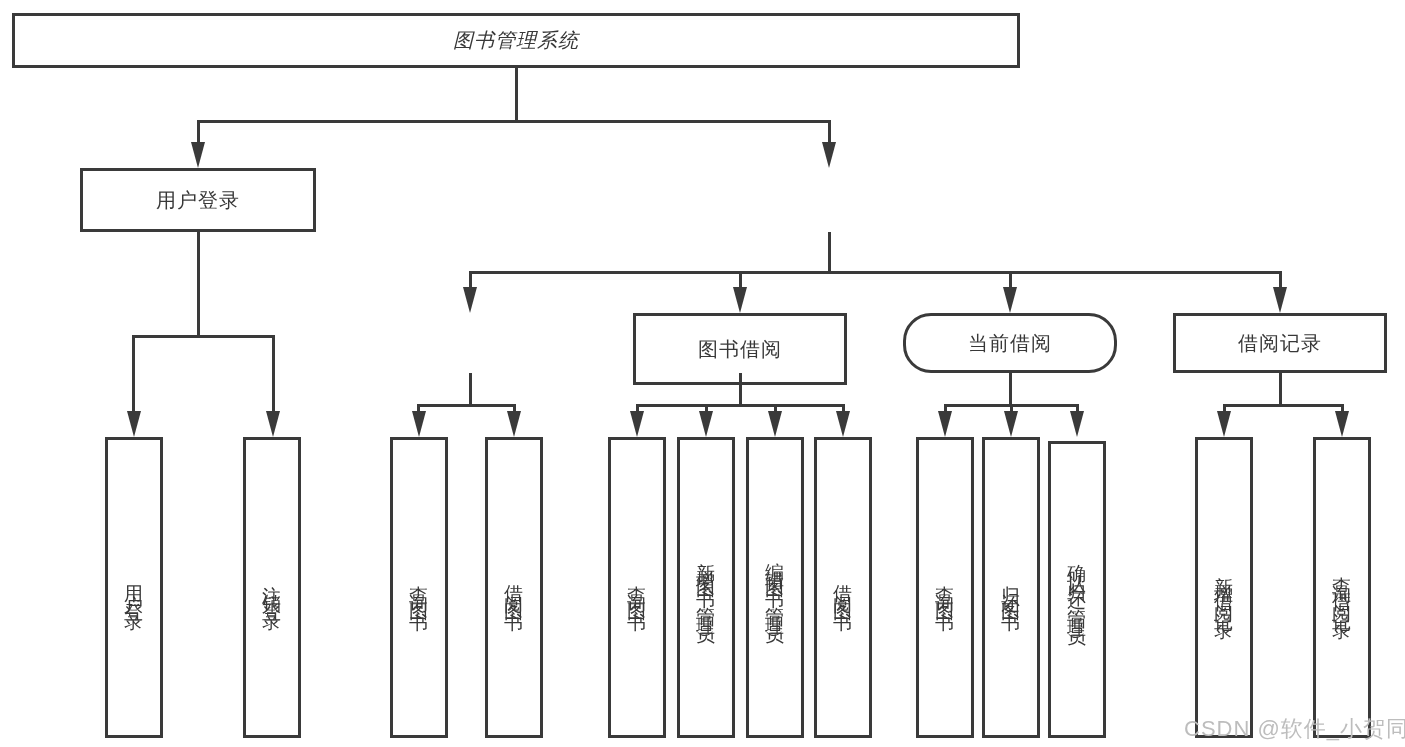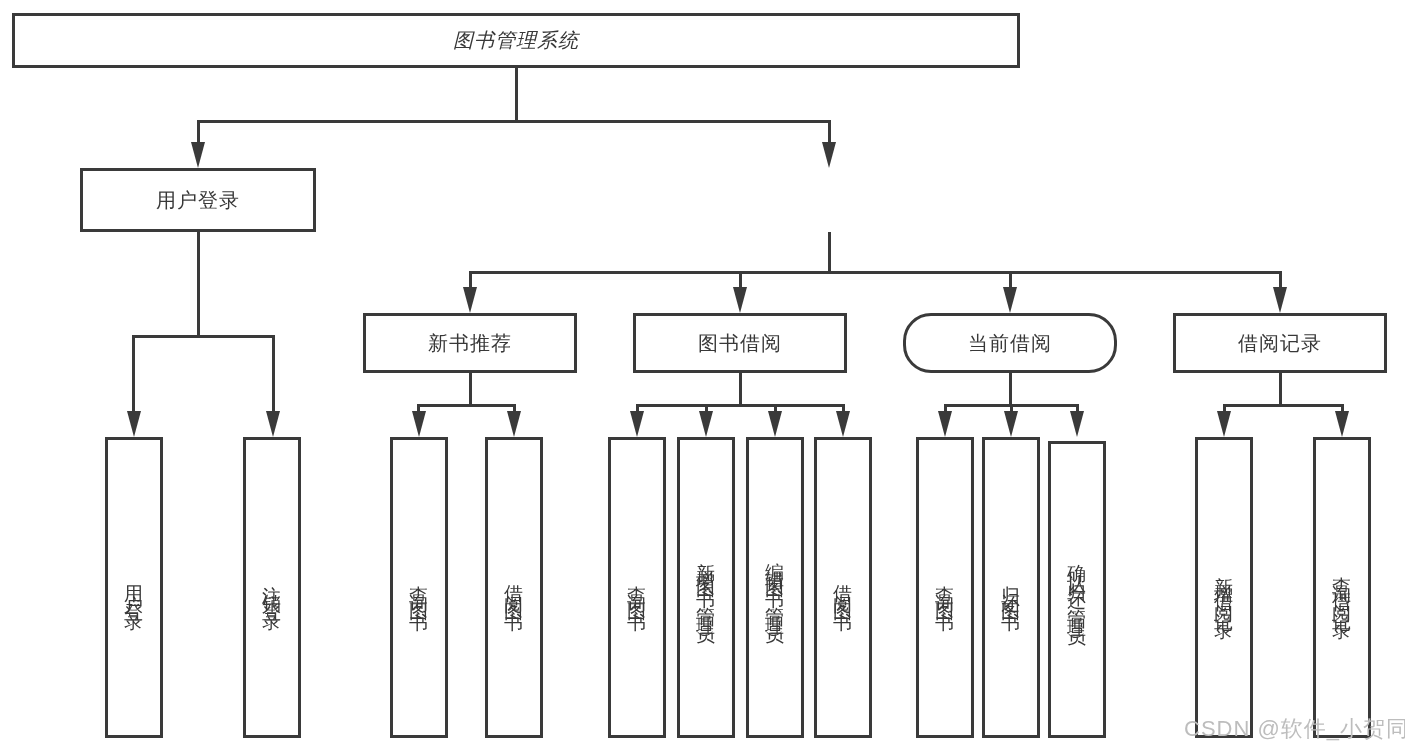--- a/index.html
+++ b/index.html
@@ -86,24 +86,21 @@
   <div class="hline" style="left:469px;top:271px;width:812px;"></div>
   <div class="vline" style="left:469px;top:271px;height:18px;"></div>
   <div class="vline" style="left:739px;top:271px;height:18px;"></div>
   <div class="vline" style="left:1009px;top:271px;height:18px;"></div>
   <div class="vline" style="left:1279px;top:271px;height:18px;"></div>
   <div class="arr" style="left:463px;top:287px;"></div>
   <div class="arr" style="left:733px;top:287px;"></div>
   <div class="arr" style="left:1003px;top:287px;"></div>
   <div class="arr" style="left:1273px;top:287px;"></div>
 
-  <div class="box box-h" style="left:363px;top:313px;width:214px;height:60px;">
-    <span>新书推荐</span>
-  </div>
-  <div class="box box-h" style="left:633px;top:313px;width:214px;height:60px;align-items:center;">
+  <div class="box box-h" style="left:633px;top:313px;width:214px;height:72px;align-items:center;">
     <span>图书借阅</span>
   </div>
   <div class="box box-h" style="left:903px;top:313px;width:214px;height:60px;border-radius:28px;">
     <span>当前借阅</span>
   </div>
   <div class="box box-h" style="left:1173px;top:313px;width:214px;height:60px;">
     <span>借阅记录</span>
   </div>
 
   <div class="vline" style="left:469px;top:373px;height:34px;"></div>

